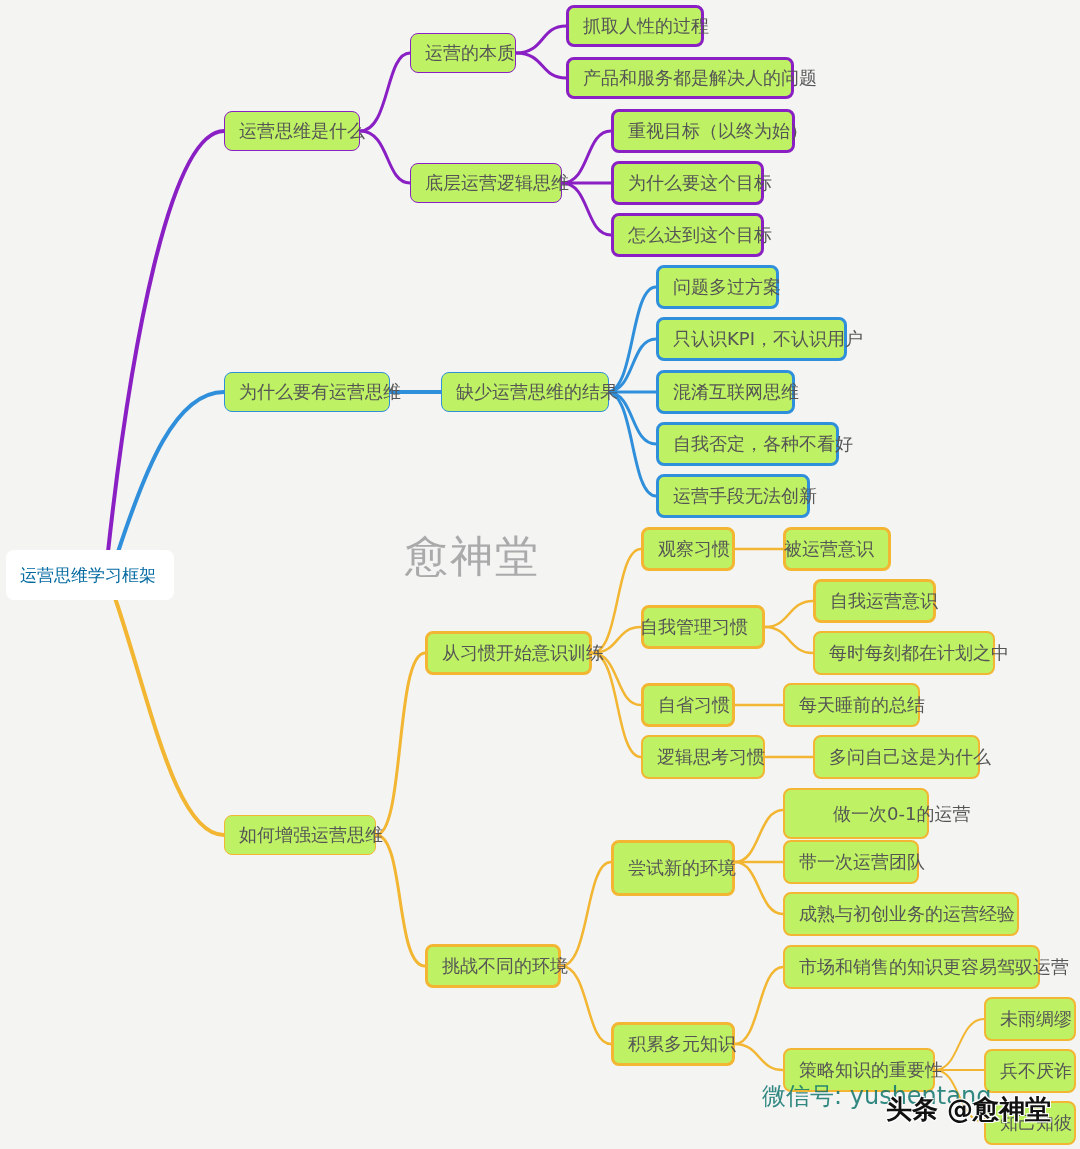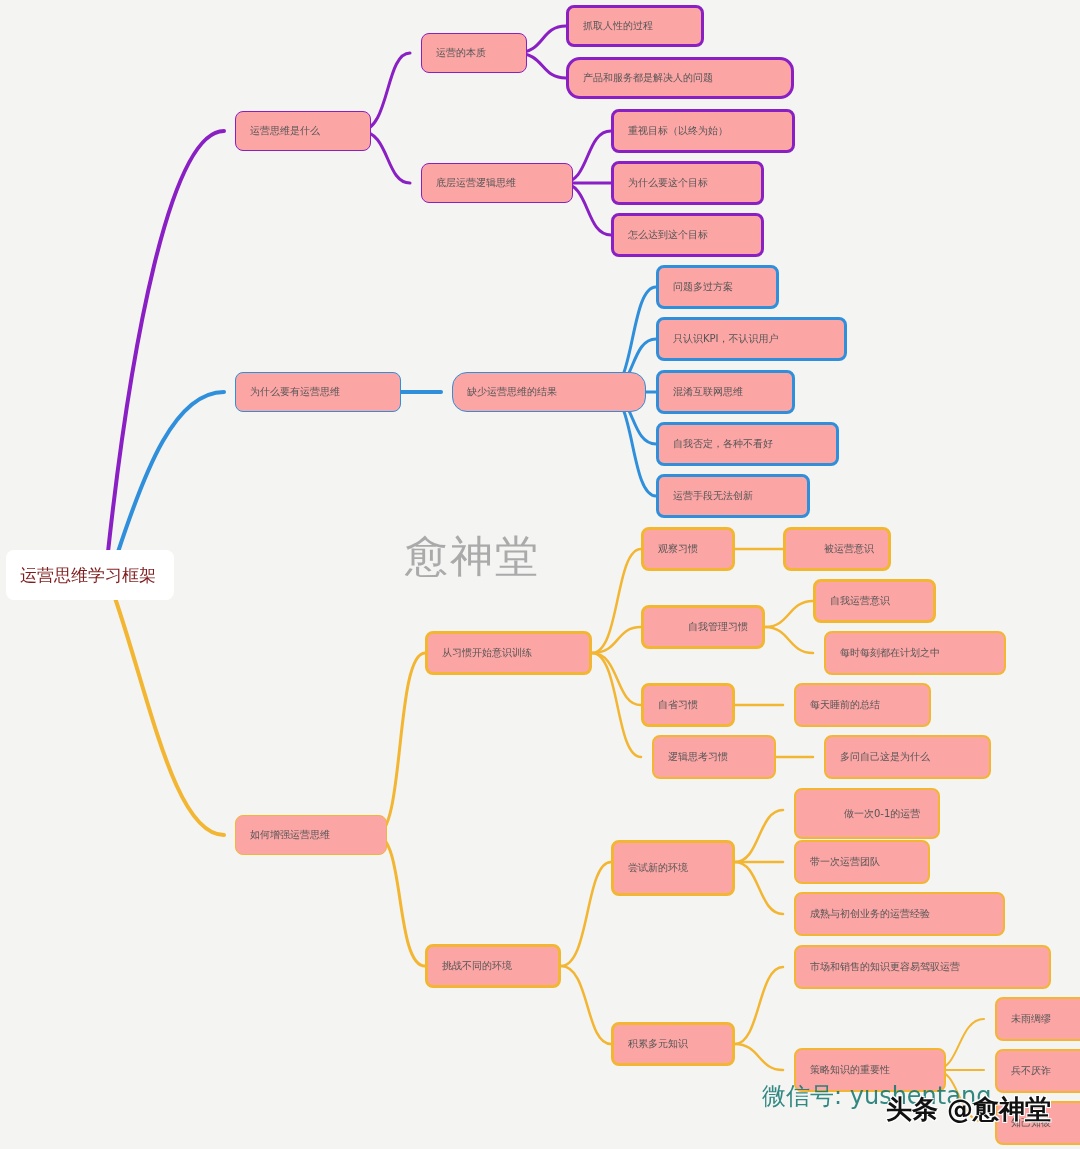--- a/index.html
+++ b/index.html
@@ -1,27 +1,27 @@
 <!DOCTYPE html>
 <html><head>
 <meta charset="utf-8">
 <style>
   html, body { margin:0; padding:0; }
   body { width:1080px; height:1149px; background:#f4f4f3; position:relative; overflow:hidden;
          font-family:"DejaVu Sans","Liberation Sans",sans-serif; }
   #edges { position:absolute; left:0; top:0; width:1080px; height:1149px; }
-  .node { position:absolute; box-sizing:border-box; background:#fca5a5; border-radius:8px;
-          color:#555; font-size:10px; display:flex; align-items:center; padding:0 14px;
+  .node { position:absolute; box-sizing:border-box; background:#bef264; border-radius:8px;
+          color:#555; font-size:18px; display:flex; align-items:center; padding:0 14px;
           white-space:nowrap; height:40px; }
-  .node.thin { border-width:1.5px; border-style:solid;margin-left:11px; }
+  .node.thin { border-width:1.5px; border-style:solid; }
   .node.thick { border-width:3px; border-style:solid; }
   .p { border-color:#8a1fc4; }
   .b { border-color:#2f8fdb; }
   .o { border-color:#f2b632; }
-  .root { background:#fff; border:none; color:#7f1d1d; font-size:17px; height:50px; border-radius:8px; }
+  .root { background:#fff; border:none; color:#0369a1; font-size:17px; height:50px; border-radius:8px; }
   .wm-big { position:absolute; left:405px; top:528px; font-size:43px; color:#aaa; letter-spacing:2px; font-family:"DejaVu Sans",sans-serif; }
   .wm-wx { position:absolute; left:762px; top:1080px; font-size:24px; color:#0f766e; opacity:.85; }
   .wm-tt { position:absolute; left:886px; top:1092px; font-size:26px; color:#111; font-weight:bold;
            text-shadow:1px 1px 0 #fff,-1px -1px 0 #fff,1px -1px 0 #fff,-1px 1px 0 #fff; }
 </style>
 </head>
 <body>
 
 <svg id="edges" xmlns="http://www.w3.org/2000/svg">
   <g fill="none" stroke-linecap="round">
@@ -74,40 +74,40 @@
 
 <div class="node thin p" style="left:224px;top:111px;width:136px;">
     <span>运营思维是什么</span>
   </div>
 <div class="node thin p" style="left:410px;top:33px;width:106px;">
     <span>运营的本质</span>
   </div>
 <div class="node thick p" style="left:566px;top:5px;width:138px;height:42px;">
     <span>抓取人性的过程</span>
   </div>
-<div class="node thick p" style="left:566px;top:57px;width:228px;height:42px;border-radius:14px;">
+<div class="node thick p" style="left:566px;top:57px;width:228px;height:42px;">
     <span>产品和服务都是解决人的问题</span>
   </div>
 <div class="node thin p" style="left:410px;top:163px;width:152px;">
     <span>底层运营逻辑思维</span>
   </div>
 <div class="node thick p" style="left:611px;top:109px;width:184px;height:44px;">
     <span>重视目标（以终为始）</span>
   </div>
 <div class="node thick p" style="left:611px;top:161px;width:153px;height:44px;">
     <span>为什么要这个目标</span>
   </div>
 <div class="node thick p" style="left:611px;top:213px;width:153px;height:44px;">
     <span>怎么达到这个目标</span>
   </div>
 
 <div class="node thin b" style="left:224px;top:372px;width:166px;">
     <span>为什么要有运营思维</span>
   </div>
-<div class="node thin b" style="left:441px;top:372px;width:194px;border-radius:15px;">
+<div class="node thin b" style="left:441px;top:372px;width:168px;">
     <span>缺少运营思维的结果</span>
   </div>
 <div class="node thick b" style="left:656px;top:265px;width:123px;height:44px;">
     <span>问题多过方案</span>
   </div>
 <div class="node thick b" style="left:656px;top:317px;width:191px;height:44px;">
     <span>只认识KPI，不认识用户</span>
   </div>
 <div class="node thick b" style="left:656px;top:370px;width:139px;height:44px;">
     <span>混淆互联网思维</span>
@@ -158,21 +158,21 @@
   </div>
 <div class="node thick o" style="left:611px;top:840px;width:124px;height:56px;">
     <span>尝试新的环境</span>
   </div>
 <div class="node thin o" style="left:783px;top:788px;width:146px;height:51px;border-width:2px;padding-left:48px;">
     <span>做一次0-1的运营</span>
   </div>
 <div class="node thin o" style="left:783px;top:840px;width:136px;height:44px;border-width:2px;">
     <span>带一次运营团队</span>
   </div>
-<div class="node thin o" style="left:783px;top:892px;width:211px;height:44px;border-width:2px;text-align:center;">
+<div class="node thin o" style="left:783px;top:892px;width:236px;height:44px;border-width:2px;text-align:center;">
     <span>成熟与初创业务的运营经验</span>
   </div>
 <div class="node thick o" style="left:611px;top:1022px;width:124px;height:44px;">
     <span>积累多元知识</span>
   </div>
 <div class="node thin o" style="left:783px;top:945px;width:257px;height:44px;border-width:2px;">
     <span>市场和销售的知识更容易驾驭运营</span>
   </div>
 <div class="node thin o" style="left:783px;top:1048px;width:152px;height:44px;border-width:2px;">
     <span>策略知识的重要性</span>

